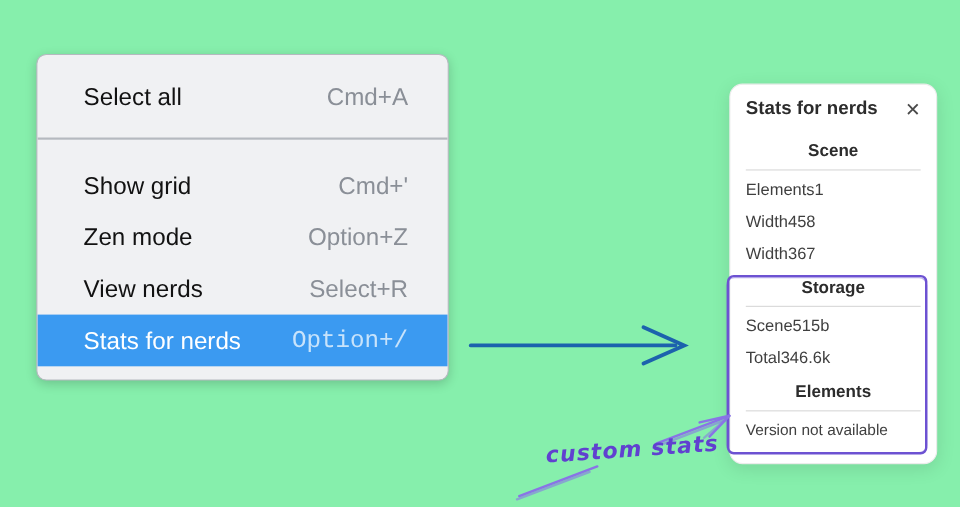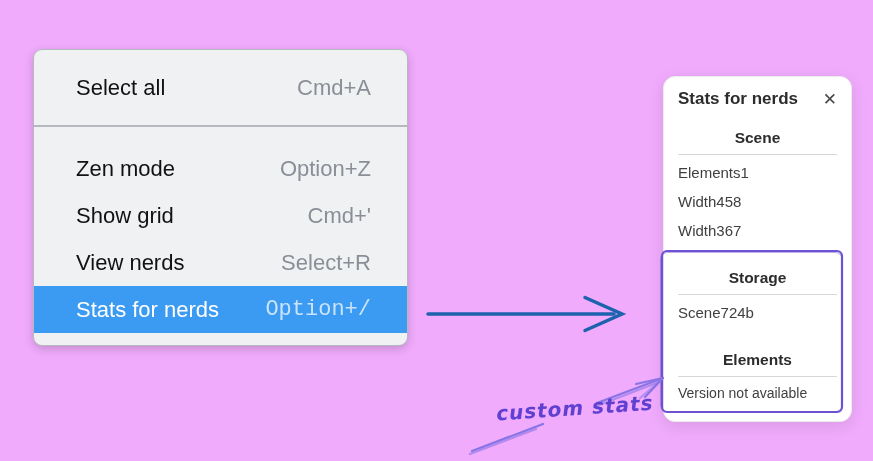--- a/index.html
+++ b/index.html
@@ -1,16 +1,16 @@
 <!DOCTYPE html>
 <html><head>
 <meta charset="utf-8">
 <style>
   html,body{margin:0;padding:0;background:#ffffff;}
-  #stage{position:relative;width:873px;height:461px;background:#f0abfc;overflow:hidden;
+  #stage{position:relative;width:873px;height:461px;background:#86efac;overflow:hidden;
          font-family:"Liberation Sans",sans-serif;}
 
   
   .menu{position:absolute;left:33px;top:49px;width:373px;background:#f0f1f3;
         border:1px solid #b5b9bf;border-radius:9px;overflow:hidden;
         box-shadow:0 3px 10px rgba(0,0,0,.18);}
   .menu-section{padding:14px 0;}
   .menu-section.second{padding:18px 0 12px;}
   .menu-sep{border-top:2px solid #b5b9bf;height:0;}
   .menu-row{height:47px;display:flex;align-items:center;justify-content:space-between;
@@ -20,21 +20,21 @@
   .menu-row.highlight .shortcut{color:#c8e3fb;font-family:Liberation Mono, monospace;}
 
   
   .panel{position:absolute;left:663px;top:76px;width:189px;height:346px;box-sizing:border-box;
          background:#ffffff;border:1px solid #ececec;border-radius:12px;
          box-shadow:0 4px 16px rgba(0,0,0,.10);padding:12px 14px;color:#3f3f3f;}
   .panel-title-row{display:flex;align-items:center;justify-content:space-between;}
   .panel-title{font-weight:bold;font-size:17px;color:#2c2c2c;}
   .panel-close{font-size:17px;color:#4a4a4a;line-height:1;cursor:pointer;font-weight:400;}
   .sec-h{text-align:center;font-weight:bold;font-size:15.5px;color:#2c2c2c;margin-top:20px;}
-  .sec-h.tight{margin-top:24px;}
+  .sec-h.tight{margin-top:8px;}
   .rule{border:none;border-top:1px solid #d8d8d8;margin:7px 0 3px;}
   .stat-row{display:flex;justify-content:flex-start;line-height:29px;font-size:15px;}
   .note{font-size:14px;line-height:26px;color:#3f3f3f;}
 
   
   .overlay{position:absolute;left:0;top:0;width:873px;height:461px;pointer-events:none;}
 
   .custom-label{position:absolute;left:496px;top:396px;width:160px;
                 font-family:"DejaVu Sans",sans-serif;font-style:italic;font-weight:bold;
                 font-size:20px;color:#6040d0;transform:rotate(-4deg);letter-spacing:1px;
@@ -48,26 +48,26 @@
   <div class="menu">
     <div class="menu-section">
       <div class="menu-row">
         <span>Select all</span>
         <span class="shortcut">Cmd+A</span>
       </div>
     </div>
     <div class="menu-sep"></div>
     <div class="menu-section second">
       <div class="menu-row">
+        <span>Show grid</span>
+        <span class="shortcut">Cmd+'</span>
+      </div>
+      <div class="menu-row">
         <span>Zen mode</span>
         <span class="shortcut">Option+Z</span>
-      </div>
-      <div class="menu-row">
-        <span>Show grid</span>
-        <span class="shortcut">Cmd+'</span>
       </div>
       <div class="menu-row">
         <span>View nerds</span>
         <span class="shortcut">Select+R</span>
       </div>
       <div class="menu-row highlight">
         <span>Stats for nerds</span>
         <span class="shortcut">Option+/</span>
       </div>
     </div>
@@ -91,21 +91,25 @@
     </div>
     <div class="stat-row">
       <span>Width</span>
       <span>367</span>
     </div>
 
     <div class="sec-h tight">Storage</div>
     <hr class="rule">
     <div class="stat-row">
       <span>Scene</span>
-      <span>724b</span>
+      <span>515b</span>
+    </div>
+    <div class="stat-row">
+      <span>Total</span>
+      <span>346.6k</span>
     </div>
 
     <div class="sec-h tight">Elements</div>
     <hr class="rule">
     <div class="note">Version not available</div>
   </div>
 
   <svg class="overlay" viewBox="0 0 873 461" xmlns="http://www.w3.org/2000/svg">
 
     <g stroke="#1c62ad" stroke-width="3.5" fill="none" stroke-linecap="round">

